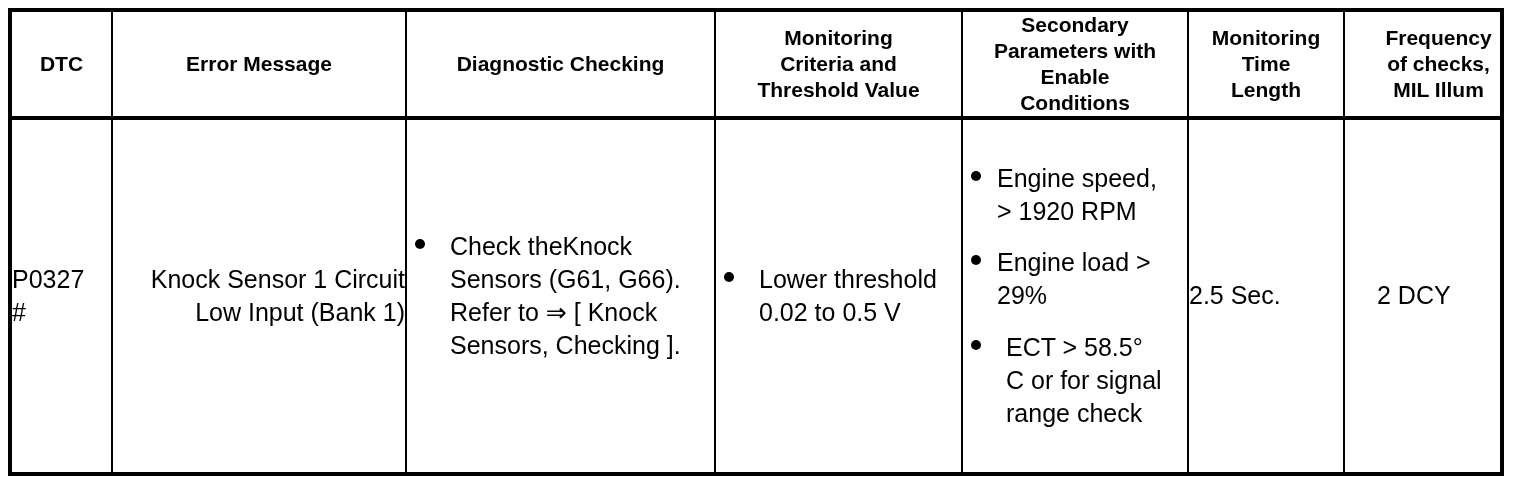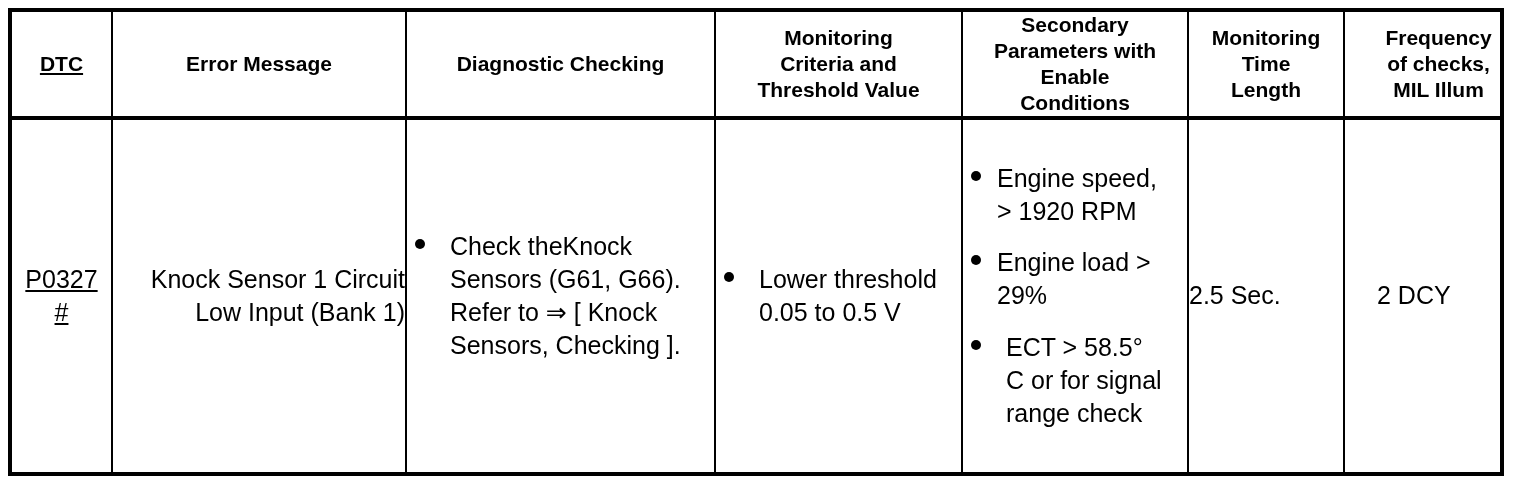--- a/index.html
+++ b/index.html
@@ -41,21 +41,20 @@
     box-sizing: border-box;
     border-left: 2px solid #000000;
     border-right: 2px solid #000000;
     padding: 0;
     vertical-align: middle;
     background: #ffffff;
   }
   .dtc-table th:first-child,
   .dtc-table td:first-child {
     border-left: 0;
-    text-decoration: underline;
   }
   .dtc-table th:last-child,
   .dtc-table td:last-child {
     border-right: 0;
     padding-left: 32px;
   }
 
   
   thead th {
     border-bottom: 4px solid #000000;
@@ -68,21 +67,21 @@
   .hdr-line { display: block; white-space: nowrap; }
 
   
   tbody td {
     font-weight: normal;
     font-size: 25px;
     line-height: 1.33;
   }
 
   .cell-dtc {
-    text-align: center;
+    text-align: left;
     padding: 4px 2px;
   }
   .cell-dtc .dtc-line { display: block; }
 
   .cell-text {
     text-align: right;
     padding: 4px 6px 4px 9px;
   }
   .cell-text .txt-line { display: block; }
 
@@ -192,21 +191,21 @@
               <span class="li-line">Sensors, Checking ].</span>
             </li>
           </ul>
         </td>
 
         <td class="pad-mal">
           <ul class="bullets">
             <li>
               <span class="bullet-dot"></span>
               <span class="li-line">Lower threshold</span>
-              <span class="li-line">0.05 to 0.5 V</span>
+              <span class="li-line">0.02 to 0.5 V</span>
             </li>
           </ul>
         </td>
 
         <td class="pad-sec">
           <ul class="bullets">
             <li>
               <span class="bullet-dot"></span>
               <span class="li-line">Engine speed,</span>
               <span class="li-line">&gt; 1920 RPM</span>

